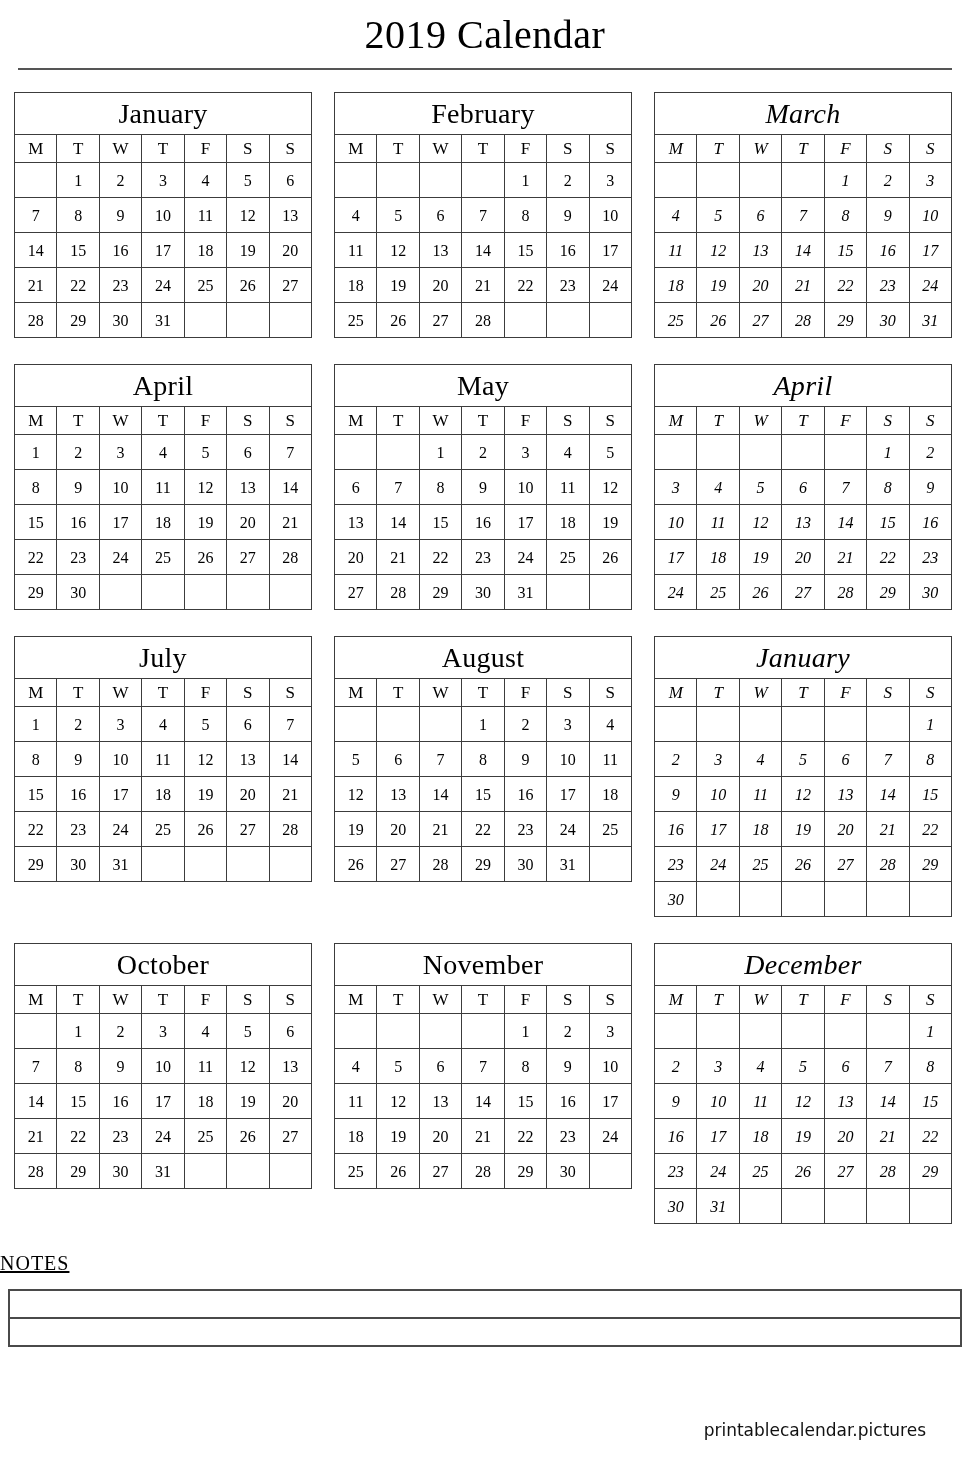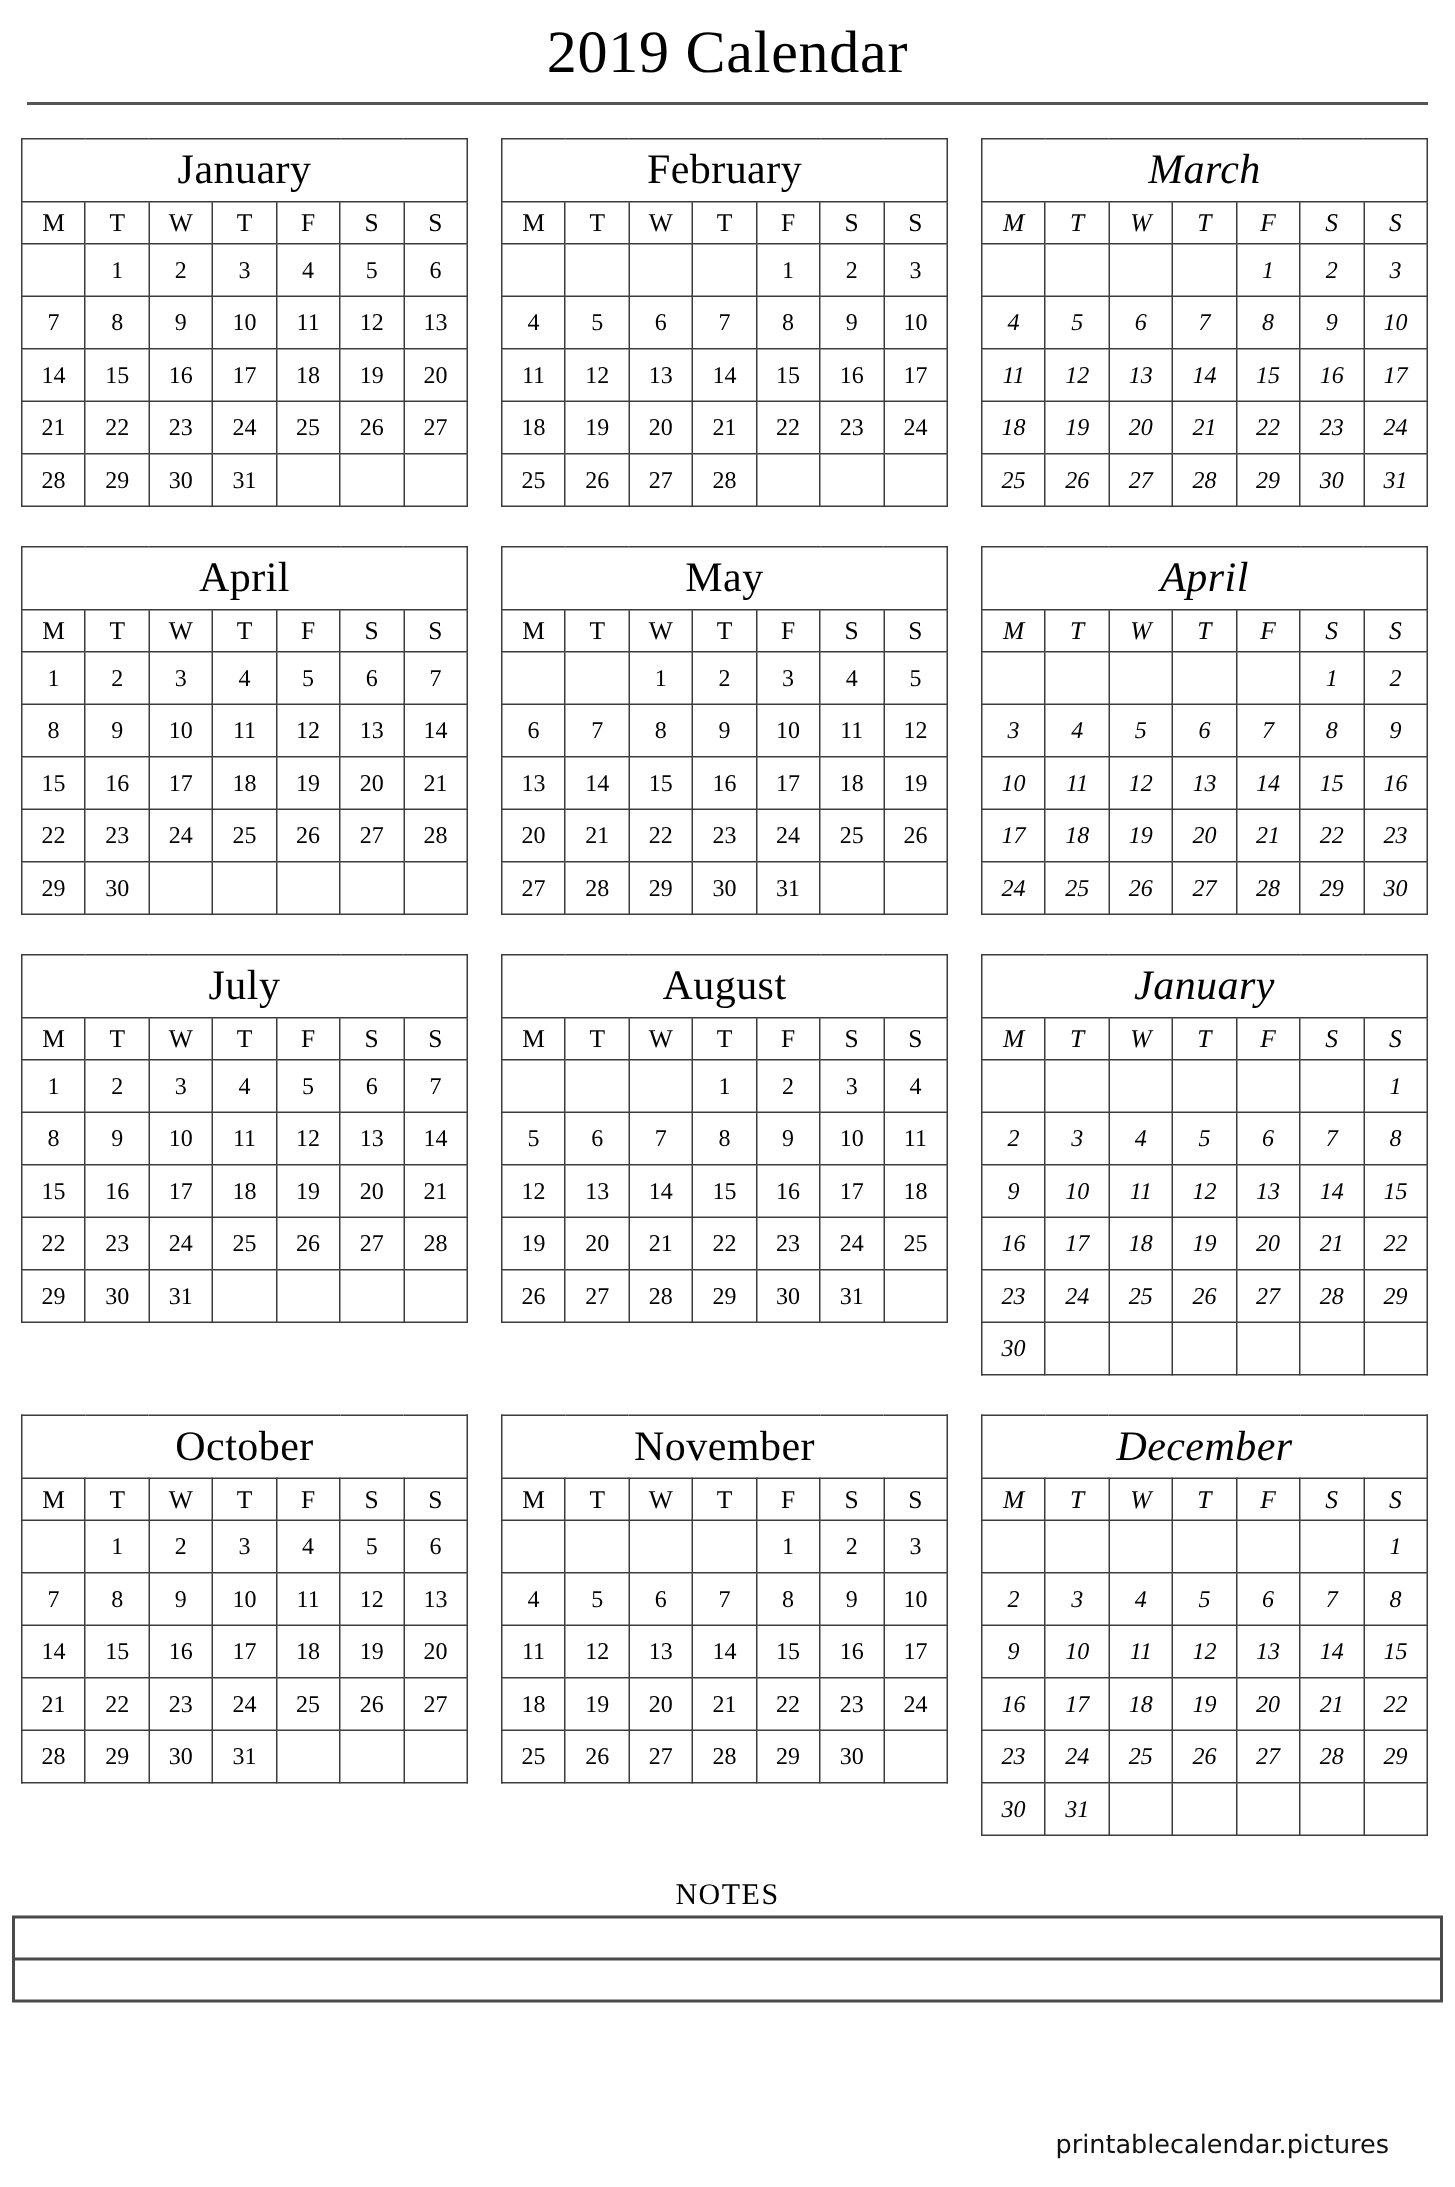--- a/index.html
+++ b/index.html
@@ -84,24 +84,24 @@
     height: 34px;
     line-height: 33px;
   }
   .day-cell.empty { color: transparent; }
 
   
   .notes-section {
     margin-top: 2px;
   }
   .notes-title {
-    text-align: center;
     font-size: 20px;
     letter-spacing: 1px;
-    padding-bottom: 2px;
+    padding-bottom: 14px;
+    text-decoration: underline;
   }
   .notes-box {
     margin: 0 8px;
     border: 2px solid #4a4a4a;
   }
   .notes-line {
     height: 26px;
     border-bottom: 2px solid #4a4a4a;
   }
   .notes-line:last-child { border-bottom: 0; }

